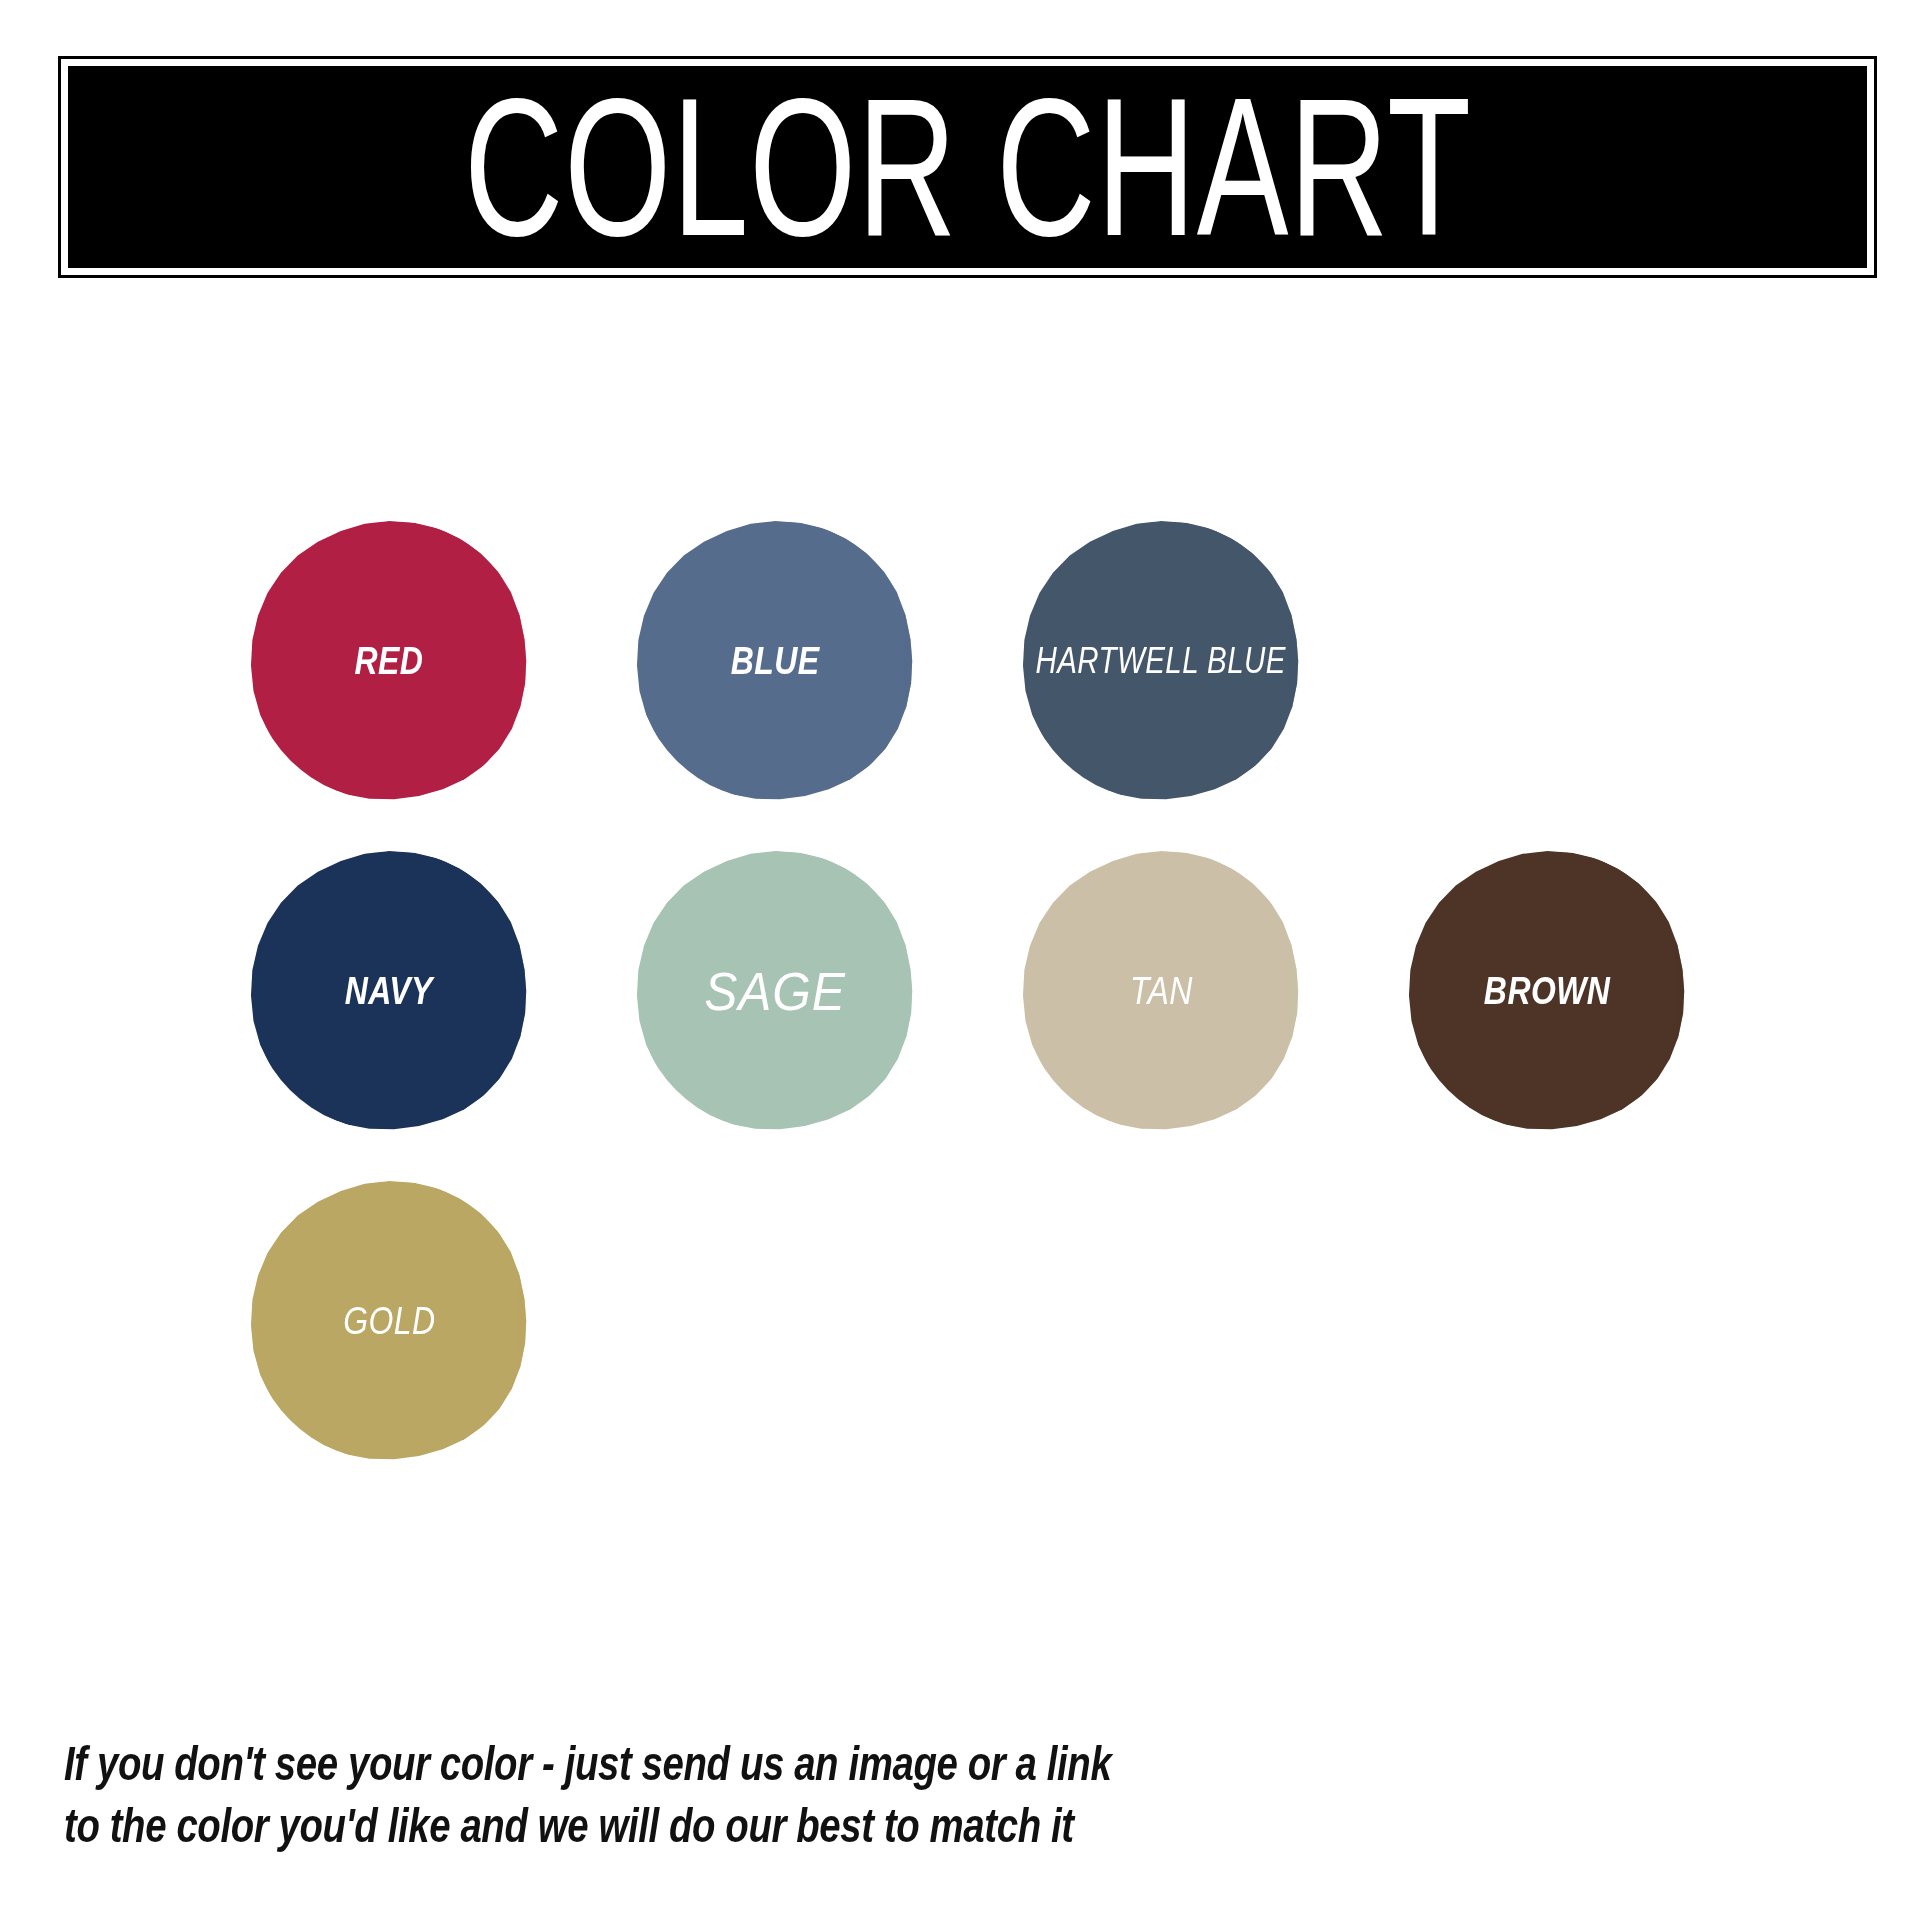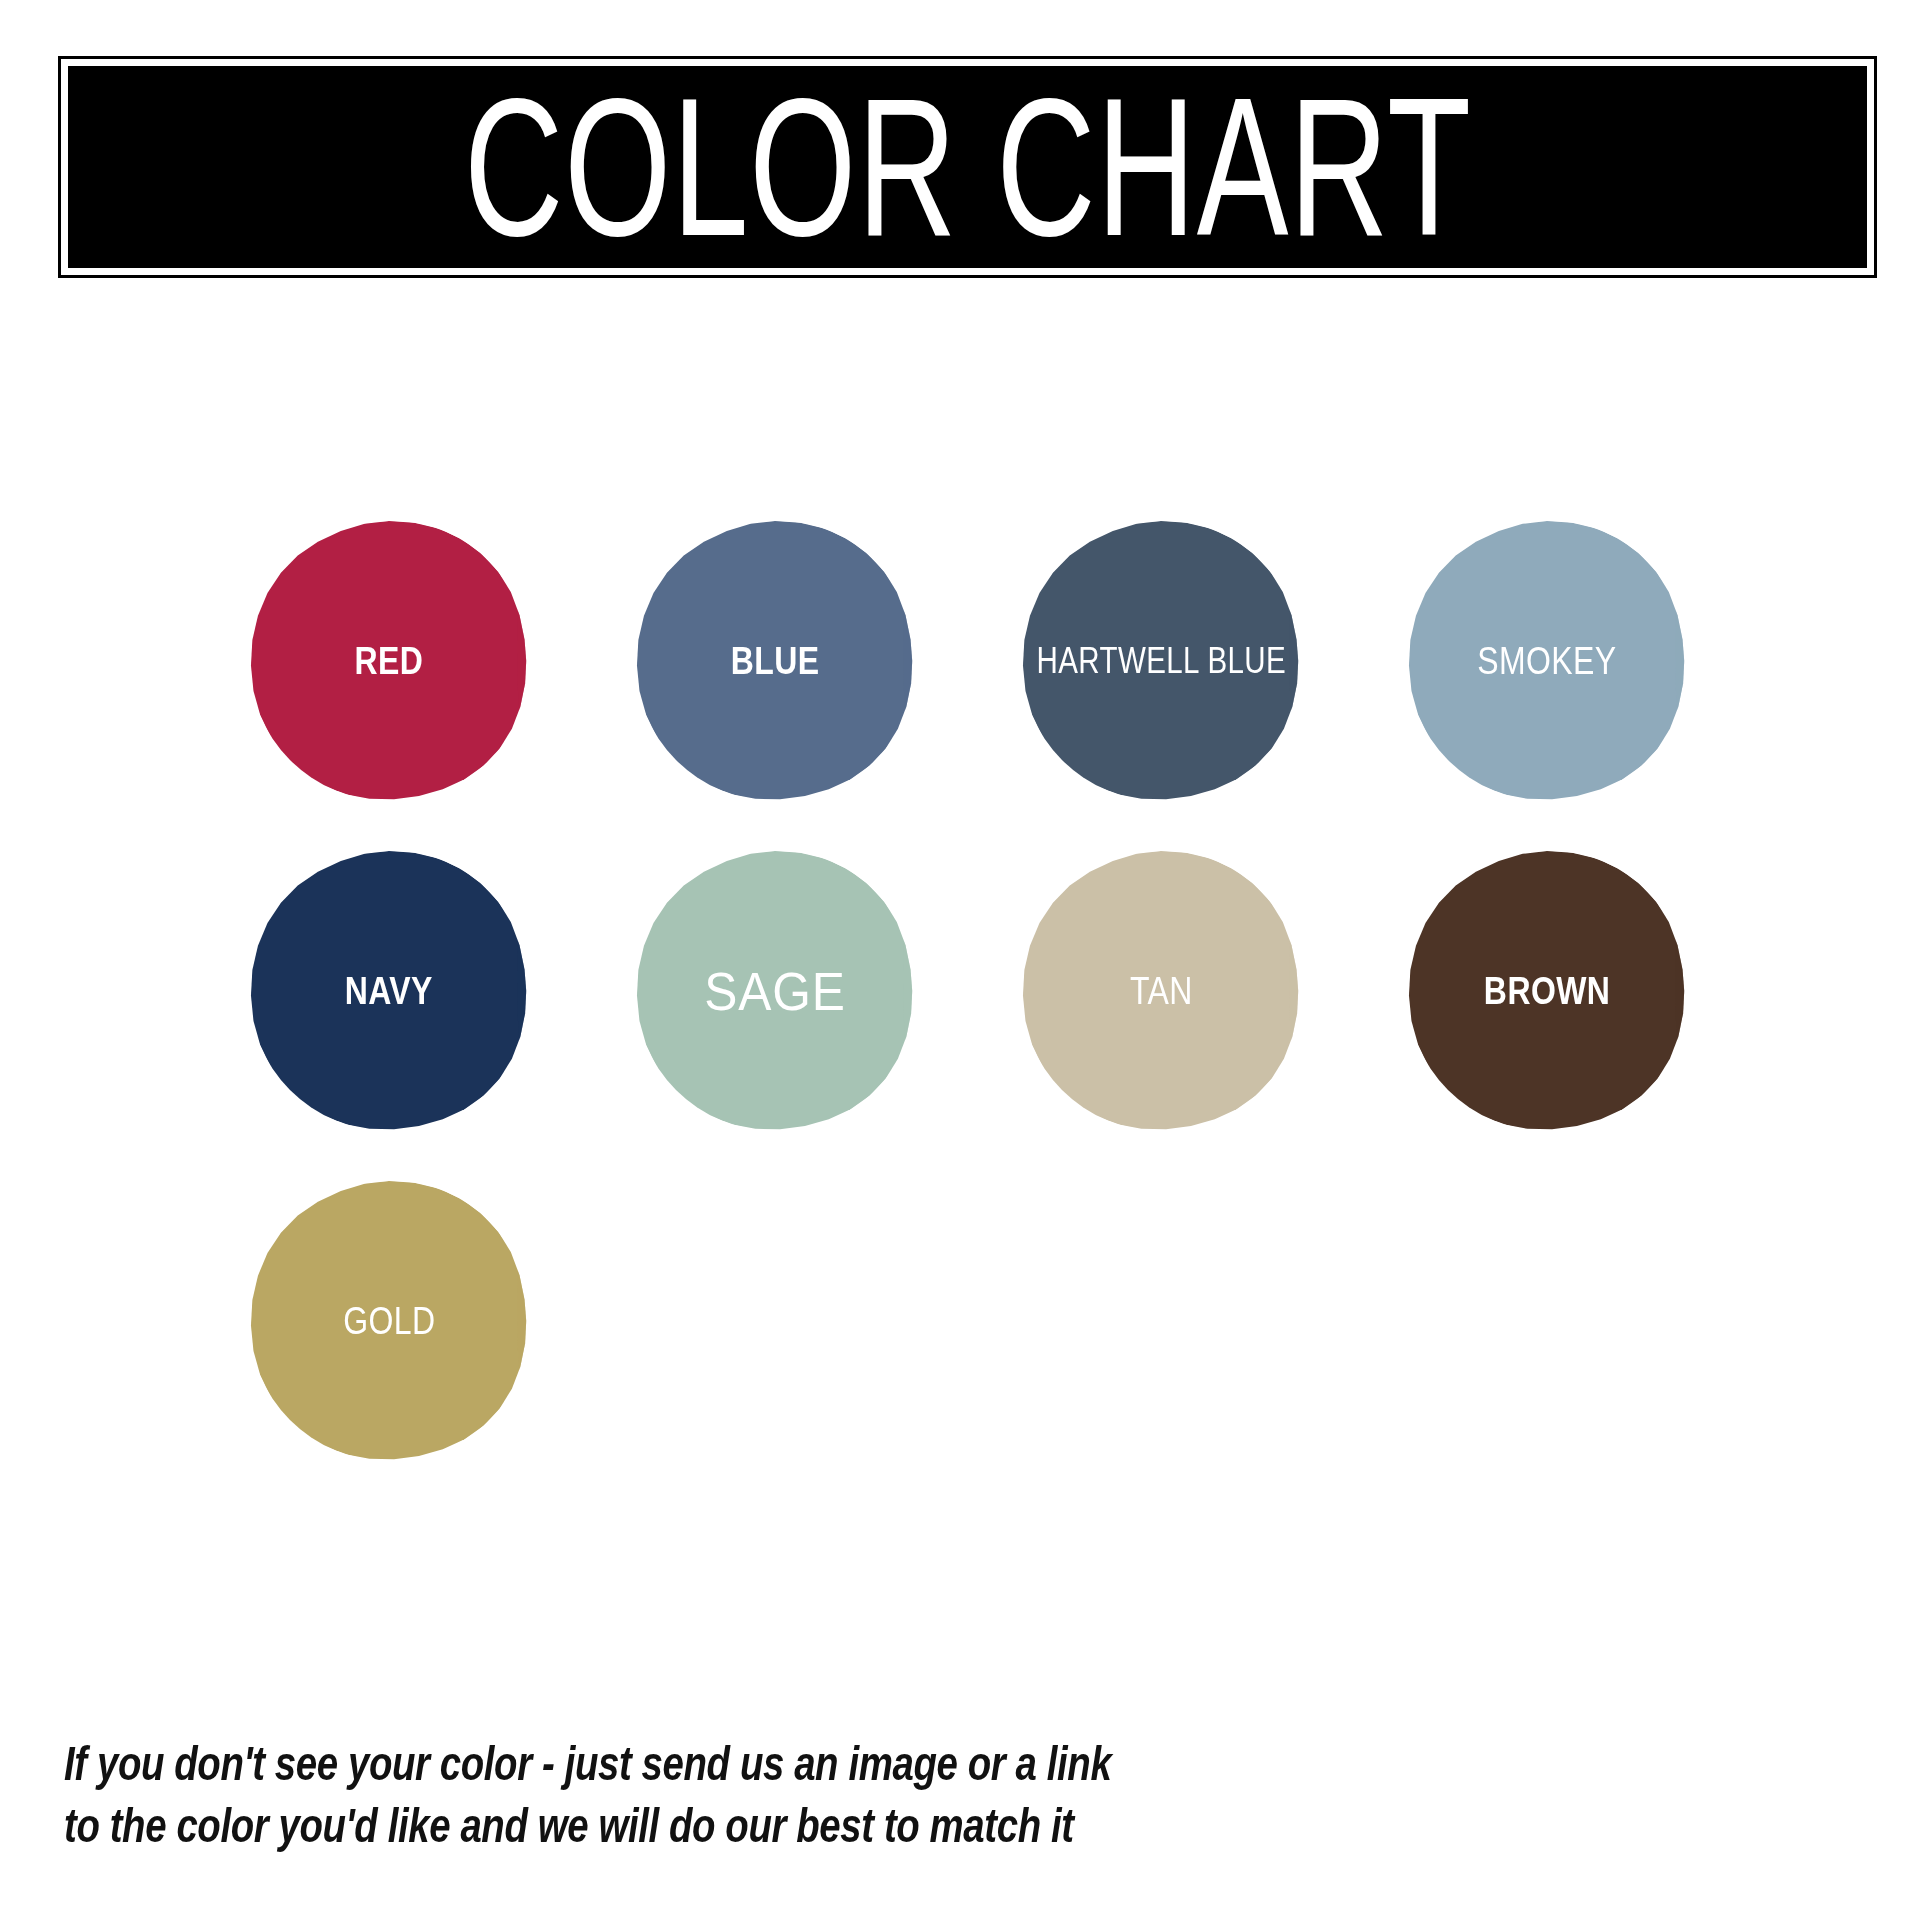--- a/index.html
+++ b/index.html
@@ -61,20 +61,21 @@
   .swatch-grid {
     position: absolute;
     left: 249px;
     top: 521px;
     width: 1439px;
   }
   .swatch-row {
     display: flex;
     justify-content: flex-start;
     margin-bottom: 50px;
+    font-style: italic;
   }
   .swatch-row:last-child { margin-bottom: 0; }
 
   .swatch {
     position: relative;
     width: 280px;
     height: 280px;
     margin-right: 106px;
     flex: 0 0 auto;
     display: flex;
@@ -170,24 +171,20 @@
         <div class="swatch-label lbl-bold" style="color: rgb(255, 255, 255);">RED</div>
       </div>
       <div class="swatch">
         <div class="swatch-disc" style="background: rgb(86, 108, 140);"></div>
         <div class="swatch-label lbl-bold" style="color: rgb(255, 255, 255);">BLUE</div>
       </div>
       <div class="swatch">
         <div class="swatch-disc" style="background: rgb(68, 86, 106);"></div>
         <div class="swatch-label lbl-small" style="color: rgb(255, 255, 255);">HARTWELL BLUE</div>
       </div>
-      <div class="swatch">
-        <div class="swatch-disc" style="background: rgb(143, 170, 187);"></div>
-        <div class="swatch-label lbl-reg" style="color: rgb(255, 255, 255);">SMOKEY</div>
-      </div>
     </div>
 
     <div class="swatch-row">
       <div class="swatch">
         <div class="swatch-disc" style="background: rgb(27, 51, 89);"></div>
         <div class="swatch-label lbl-bold" style="color: rgb(255, 255, 255);">NAVY</div>
       </div>
       <div class="swatch">
         <div class="swatch-disc" style="background: rgb(166, 195, 180);"></div>
         <div class="swatch-label lbl-light" style="color: rgb(255, 255, 255);">SAGE</div>

